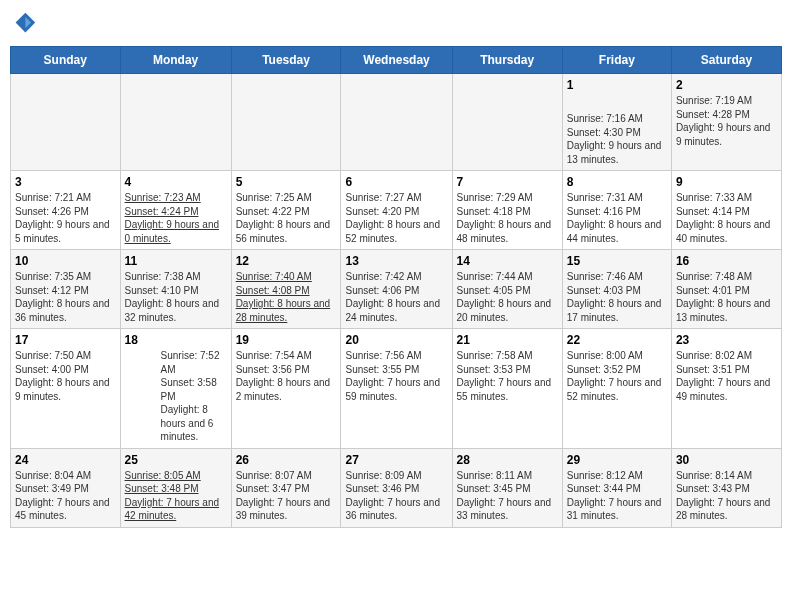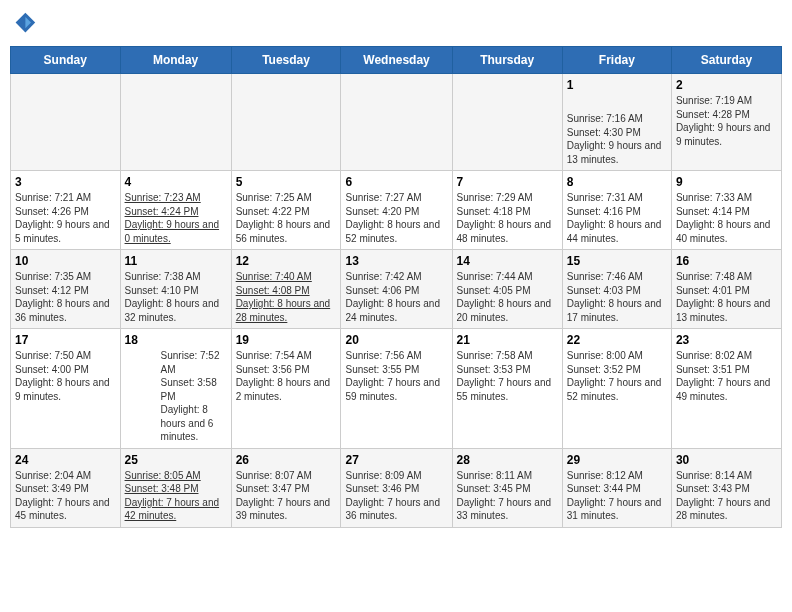--- a/index.html
+++ b/index.html
@@ -267,21 +267,21 @@
         <td>
           <span class="day-number">23</span>
           <div class="day-info" style="white-space: pre-line;">Sunrise: 8:02 AM
 Sunset: 3:51 PM
 Daylight: 7 hours and 49 minutes.</div>
         </td>
       </tr>
       <tr>
         <td>
           <span class="day-number">24</span>
-          <div class="day-info" style="white-space: pre-line;">Sunrise: 2:04 AM
+          <div class="day-info" style="white-space: pre-line;">Sunrise: 8:04 AM
 Sunset: 3:49 PM
 Daylight: 7 hours and 45 minutes.</div>
         </td>
         <td>
           <span class="day-number">25</span>
           <div class="day-info" style="white-space: pre-line; text-decoration: underline;">Sunrise: 8:05 AM
 Sunset: 3:48 PM
 Daylight: 7 hours and 42 minutes.</div>
         </td>
         <td>

